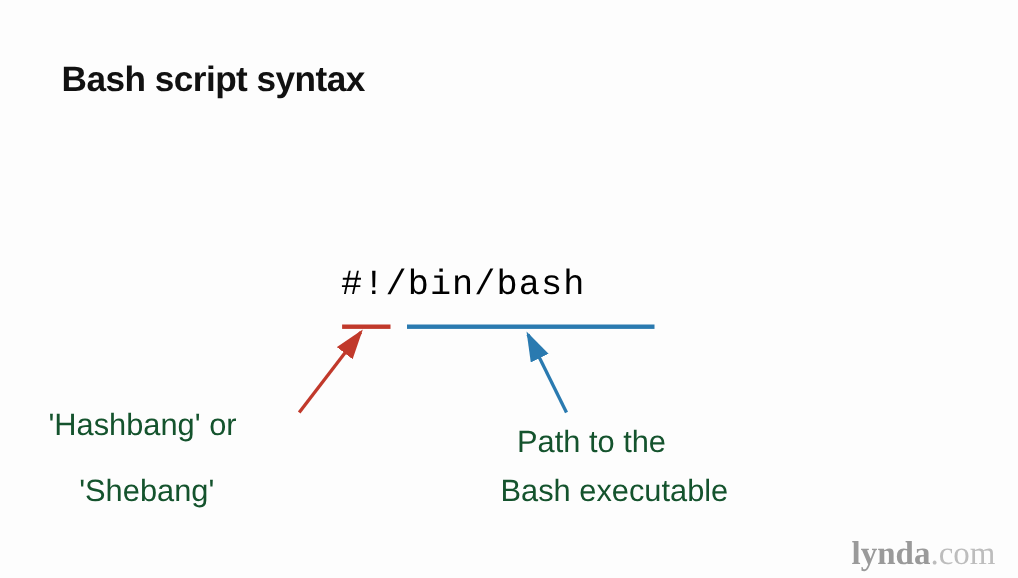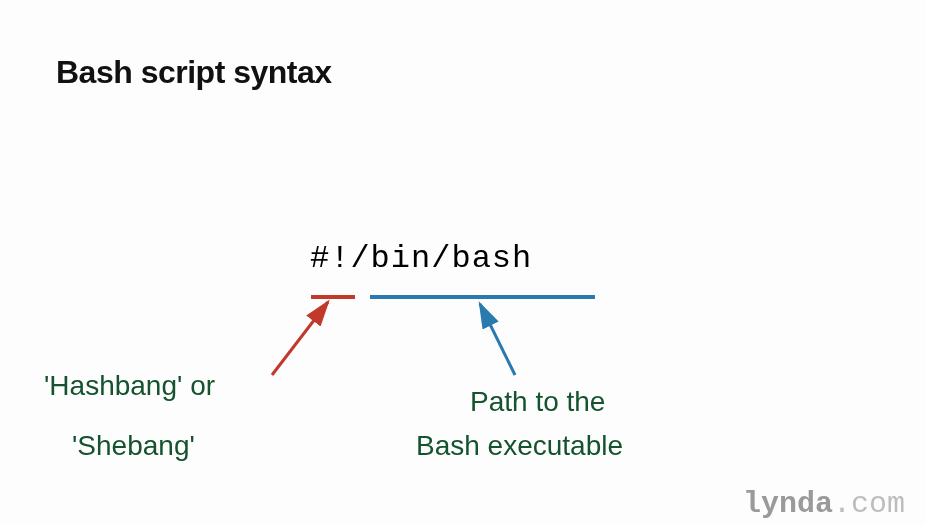--- a/index.html
+++ b/index.html
@@ -48,36 +48,36 @@
     }
     .label {
       position: absolute;
       font-size: 28px;
       color: #14532d;
       font-family: Arial, Helvetica, sans-serif;
     }
     .label-left-1 { top: 370px; left: 44px; }
     .label-left-2 { top: 430px; left: 72px; }
     .label-right-1 { top: 386px; left: 470px; }
-    .label-right-2 { top: 430px; left: 416px; }
+    .label-right-2 { top: 430px; left: 455px; }
     .arrow-container {
       position: absolute;
       top: 0;
       left: 0;
       width: 925px;
       height: 525px;
       pointer-events: none;
     }
     .brand {
       position: absolute;
       bottom: 4px;
       right: 20px;
       font-size: 30px;
       color: #aaa;
-      font-family: Liberation Mono, monospace;
+      font-family: Liberation Serif, serif;
     }
     .brand-strong { font-weight: 700; color: #9a9a9a; }
     .brand-light { font-weight: 400; color: #bdbdbd; }
   </style>
 </head>
 <body>
 
 <div class="slide-title">Bash script syntax</div>
 
 <div class="code-line">

